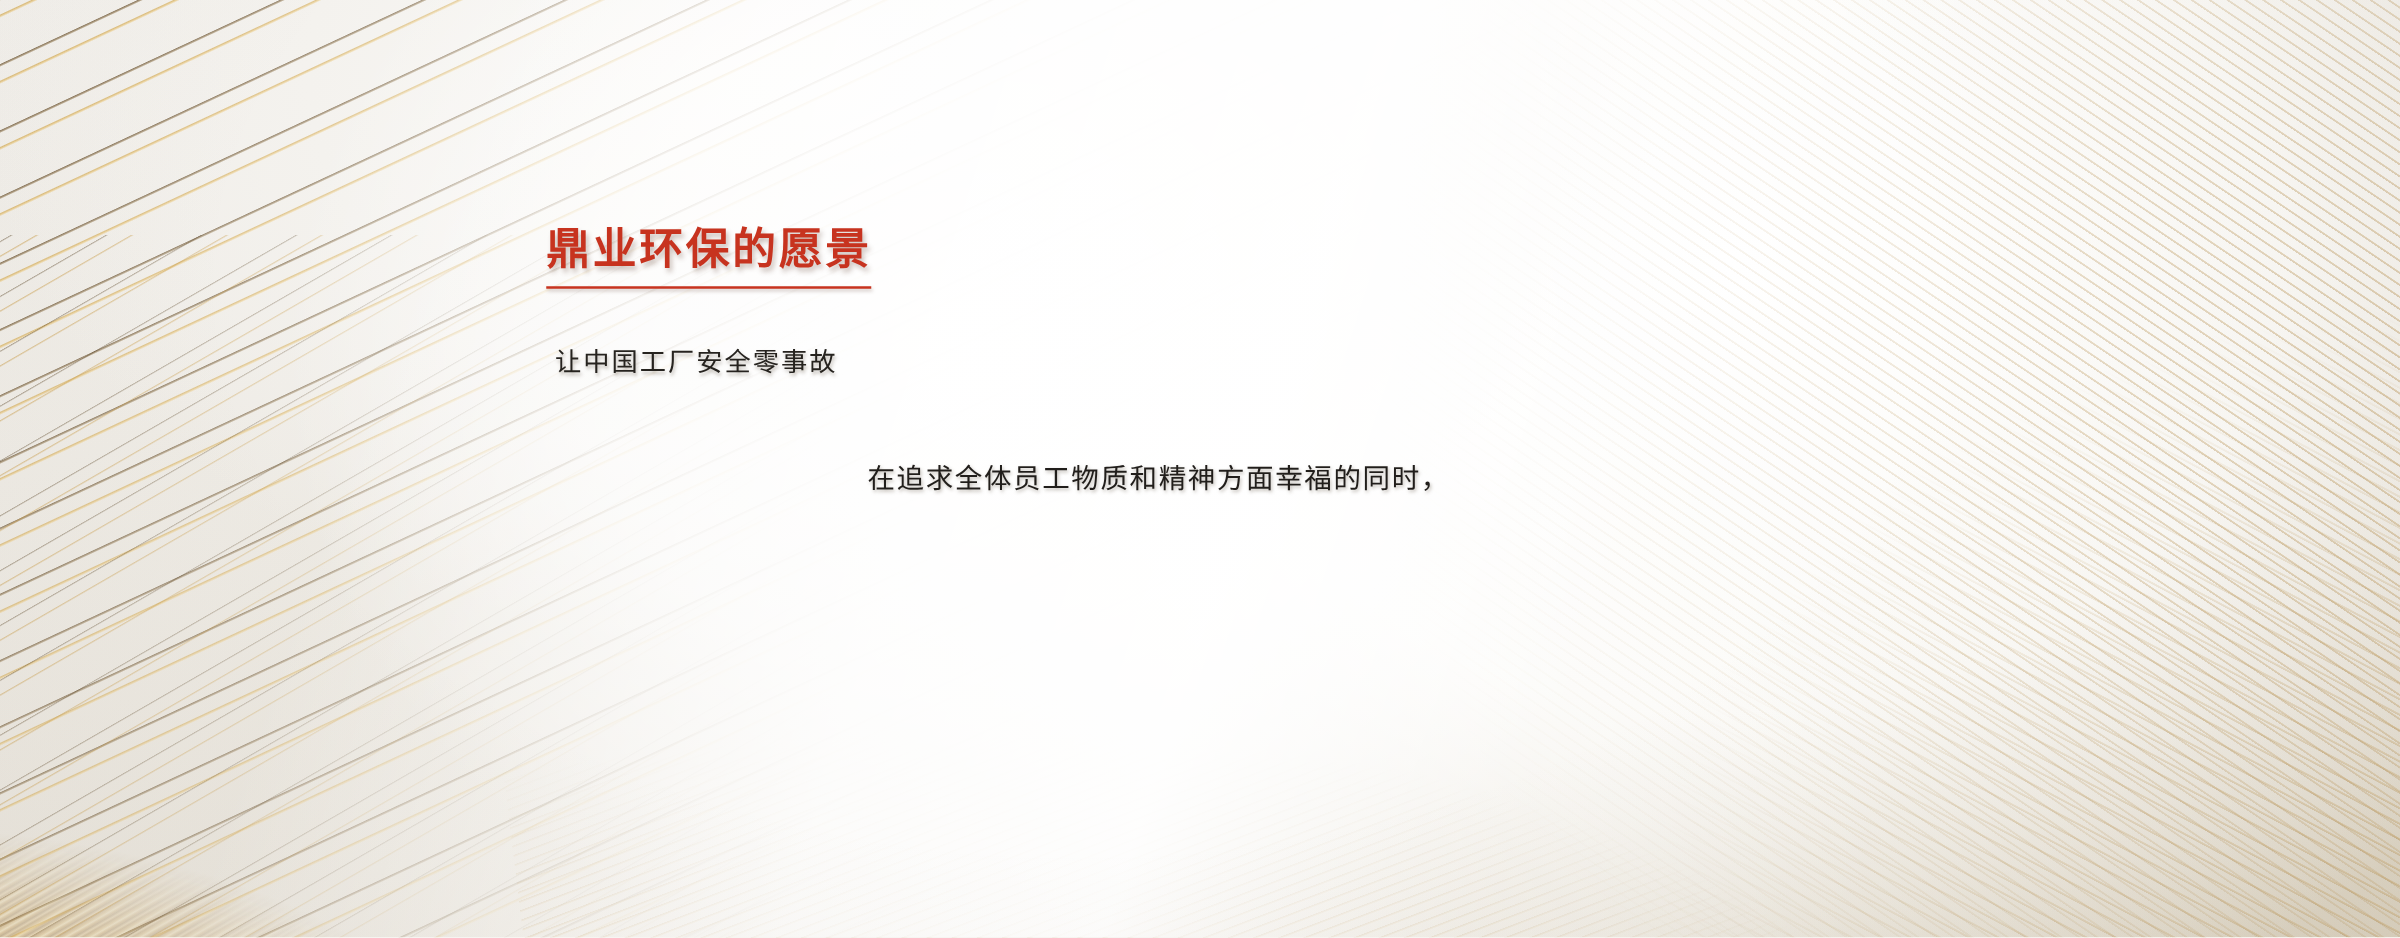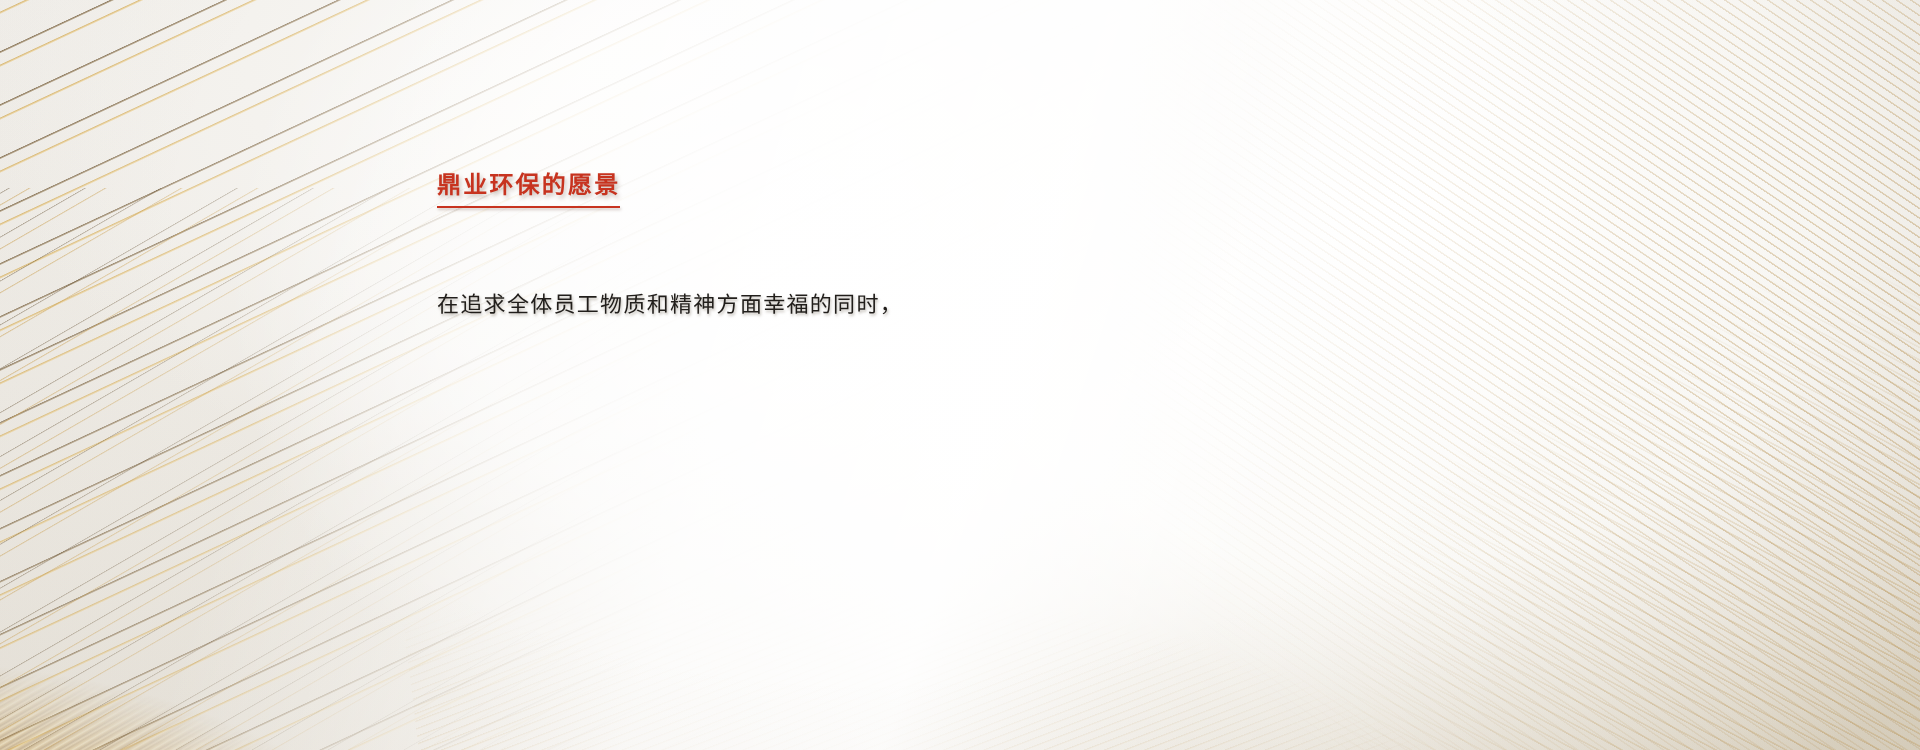--- a/index.html
+++ b/index.html
@@ -203,21 +203,21 @@
     top: 150px;
     width: 980px;
   }
 
   .block { position: relative; }
   .block + .block { margin-top: 60px; }
 
   .heading {
     display: inline-block;
     position: relative;
-    font-size: 24px;
+    font-size: 35px;
     font-weight: 700;
     line-height: 1.22;
     letter-spacing: 2.2px;
     color: #c7331f;
     text-shadow: 2px 3px 4px rgba(90,55,40,0.30);
     padding-bottom: 9px;
     white-space: nowrap;
   }
 
   .heading::after {
@@ -237,20 +237,21 @@
     font-size: 21px;
     line-height: 1.5;
     letter-spacing: 1.6px;
     color: #26231f;
     text-shadow: 1px 2px 3px rgba(95,82,66,0.38);
     white-space: nowrap;
   }
 
   .mission-body {
     margin-top: 43px;
+    text-align: center;
   }
 
   .mission-line {
     font-size: 22px;
     line-height: 1.55;
     letter-spacing: 1.3px;
     color: #211e1b;
     text-shadow: 1px 2px 3px rgba(95,82,66,0.40);
     white-space: nowrap;
   }
@@ -270,20 +271,21 @@
   <div class="bg-fan"></div>
   <div class="bg-fan-2"></div>
   <div class="bg-gold-swoosh"></div>
   <div class="bg-sheen"></div>
   <div class="bg-vignette"></div>
 
   <div class="content">
 
     <section class="block">
       <h2 class="heading">鼎业环保的愿景</h2>
+      <p class="vision-sub">让中国工厂安全零事故</p>
     </section>
 
     <section class="block">
       <div class="mission-body">
         <p class="mission-line">在追求全体员工物质和精神方面幸福的同时，</p>
       </div>
     </section>
 
   </div>
 </div>

